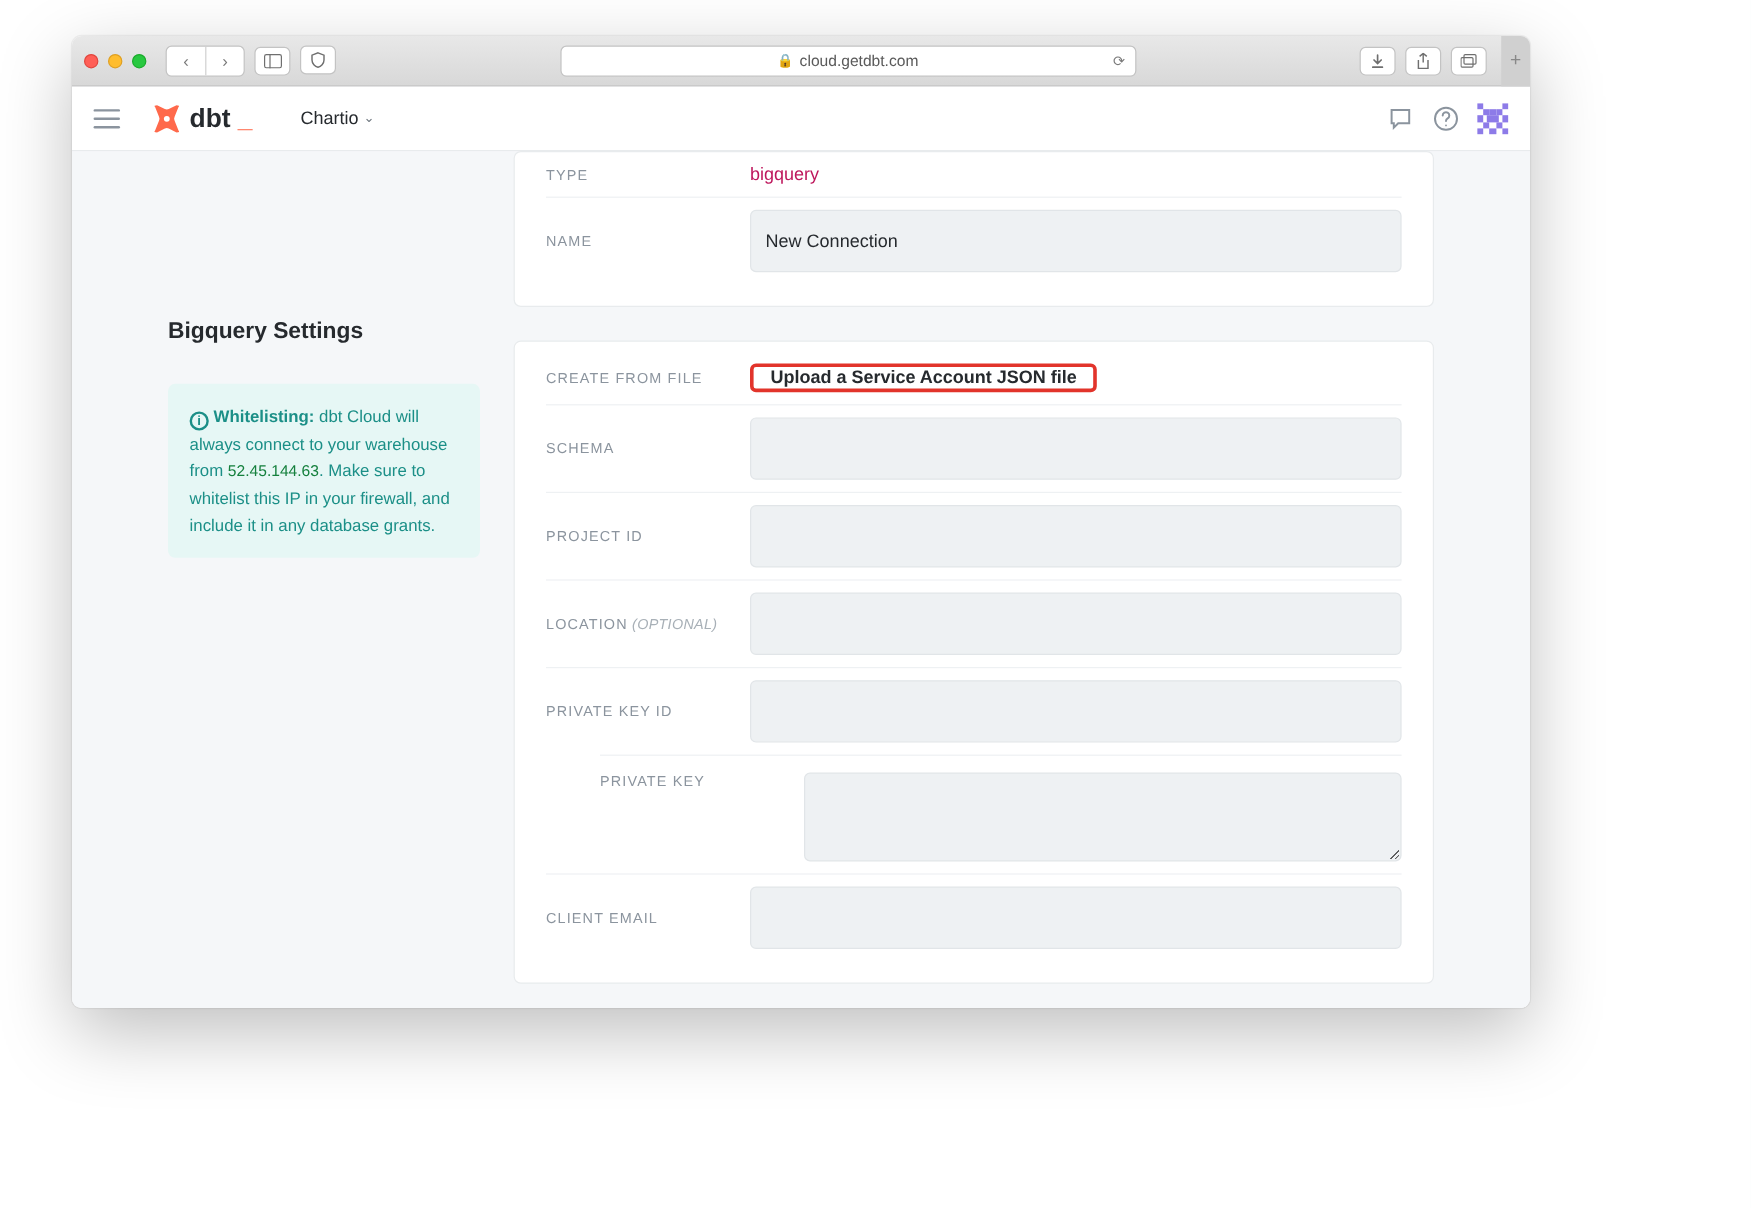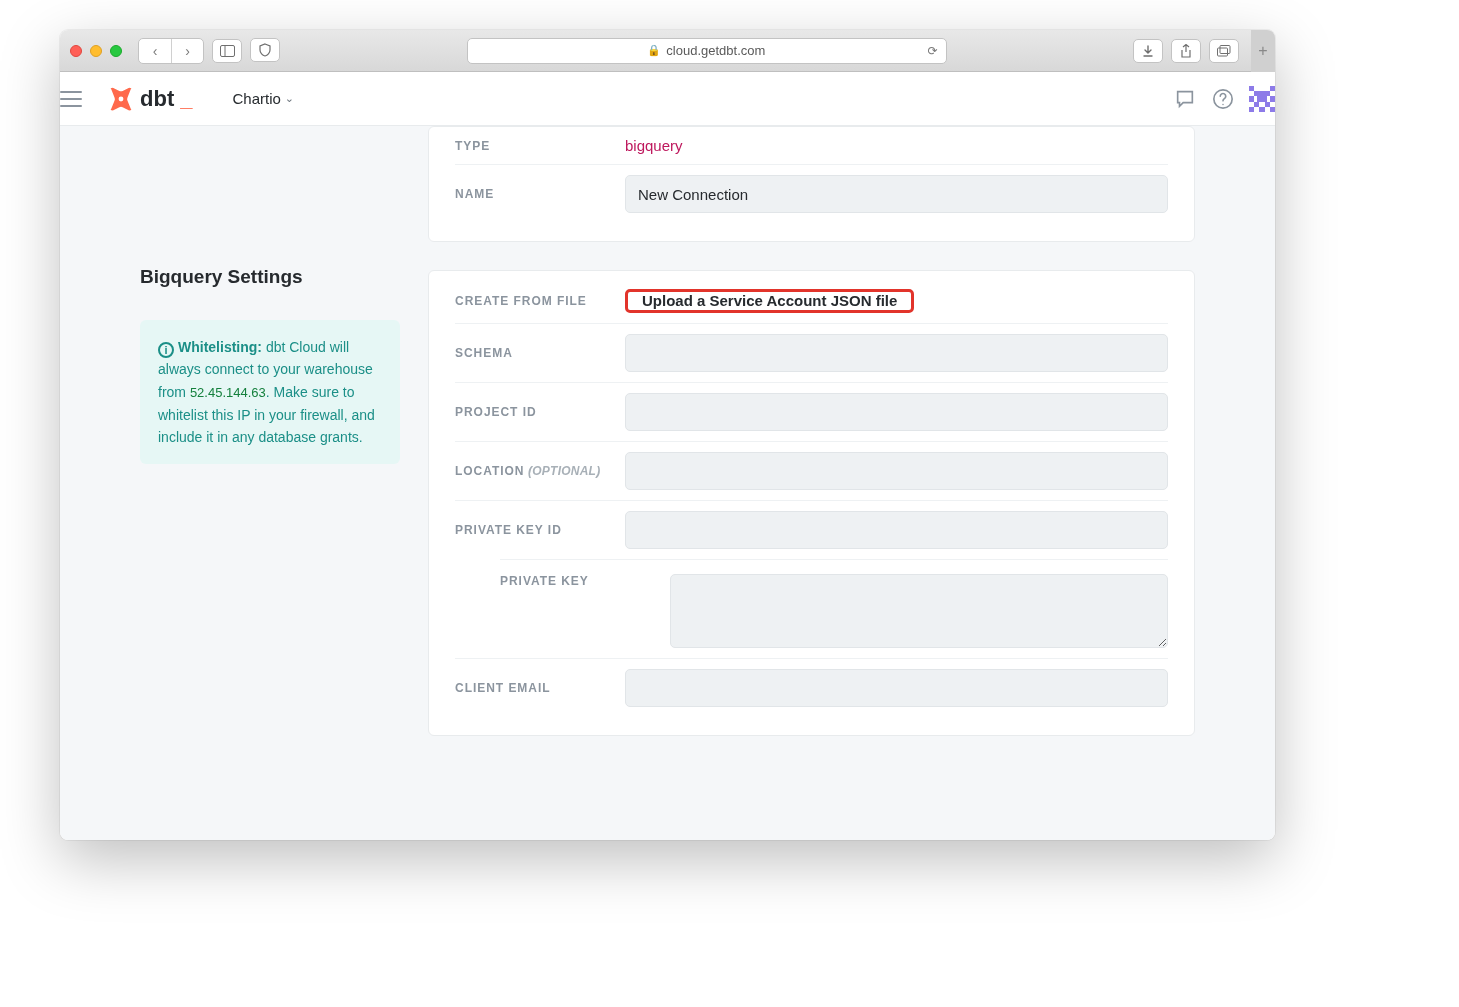--- a/index.html
+++ b/index.html
@@ -50,21 +50,21 @@
   }
   .addr .lock{font-size:11px;margin-right:5px;color:#7a7a7a;}
   .addr .reload{position:absolute; right:8px; color:#7a7a7a; font-size:12px;}
   .tb-right{display:flex; gap:8px; margin-left:auto;}
   .new-tab{width:24px;height:42px;display:flex;align-items:center;justify-content:center;color:#888;background:#d0d0d0;margin:-10px -10px -10px 4px;font-size:16px;}
   
   .viewport { flex:1; display:flex; flex-direction:column; overflow:hidden; background:#f5f7f9;}
   
   .app-header {
     height:54px; background:#fff; border-bottom:1px solid #e8ebed;
-    display:flex; align-items:center; padding:0 0; gap:18px;
+    display:flex; align-items:center; padding:0 18px; gap:18px;
   }
   .hamburger { width:22px; height:16px; display:flex; flex-direction:column; justify-content:space-between; cursor:pointer;}
   .hamburger span{height:2px;background:#8b949e;border-radius:2px;}
   .brand { display:flex; align-items:center; gap:6px; font-weight:700; font-size:22px; color:#262a2e; margin-left:8px;}
   .brand svg{width:26px;height:26px;}
   .brand .cursor{color:#ff694b;}
   .org { margin-left:22px; font-size:15px; color:#262a2e; font-weight:400; display:flex; align-items:center; gap:4px; cursor:pointer;}
   .org .chev{font-size:11px; color:#6c757d;}
   .hdr-right{margin-left:auto;display:flex;align-items:center;gap:14px;}
   .hdr-icon{width:24px;height:24px;color:#8b949e;display:flex;align-items:center;justify-content:center;}
@@ -77,26 +77,26 @@
   .info-box{background:#e6f7f5;border-radius:6px;padding:16px 18px;font-size:14px;line-height:1.6;color:#1b8f87;}
   .info-box .icon{display:inline-block;width:16px;height:16px;border:2px solid #1b8f87;border-radius:50%;text-align:center;font-size:11px;line-height:13px;font-weight:700;color:#1b8f87;margin-right:4px;vertical-align:-2px;}
   .info-box b{font-weight:700;}
   .info-box code{font-family:Liberation Sans, sans-serif;color:#15803d;font-size:13px;}
   
   .main{flex:1;display:flex;flex-direction:column;gap:28px;}
   .card{background:#fff;border:1px solid #e8ebed;border-radius:6px;padding:8px 26px 18px 26px;}
   .card.first{padding-top:0;}
   .row{display:flex;align-items:center;padding:10px 0;border-top:1px solid #eef1f3;}
   .row:first-child{border-top:none;}
-  .row .label{width:170px;flex-shrink:0;font-size:12px;letter-spacing:0.08em;color:#8b949e;font-weight:700;text-transform:uppercase;}
+  .row .label{width:170px;flex-shrink:0;font-size:12px;letter-spacing:0.08em;color:#8b949e;font-weight:400;text-transform:uppercase;}
   .row .label .opt{color:#a8b0b7;font-style:italic;text-transform:none;letter-spacing:0.02em;}
   .row .value-static{font-size:15px;color:#be185d;}
   .row input.field, .row textarea.field{
     flex:1;background:#eef1f3;border:1px solid #e1e5e8;border-radius:5px;
-    height:38px;padding:0 12px;font-size:15px;color:#262a2e;outline:none;
+    height:52px;padding:0 12px;font-size:15px;color:#262a2e;outline:none;
   }
   .row textarea.field{height:74px;padding:10px 12px;resize:vertical;}
   .row.tall{align-items:flex-start;padding-top:14px;margin-left:45px;}
   .helper{font-size:14px;color:#8b949e;font-style:italic;margin:6px 0 4px 170px;line-height:1.5;}
   .helper b{font-weight:700;color:#6c757d;}
   .helper a{color:#17b1aa;text-decoration:none;}
   .upload-wrap{flex:1;display:flex;}
   .upload-highlight{border:3px solid #e2342b;border-radius:5px;padding:0 14px;}
   .upload-btn{font-size:15px;font-weight:700;color:#262a2e;cursor:pointer;}
 </style>

